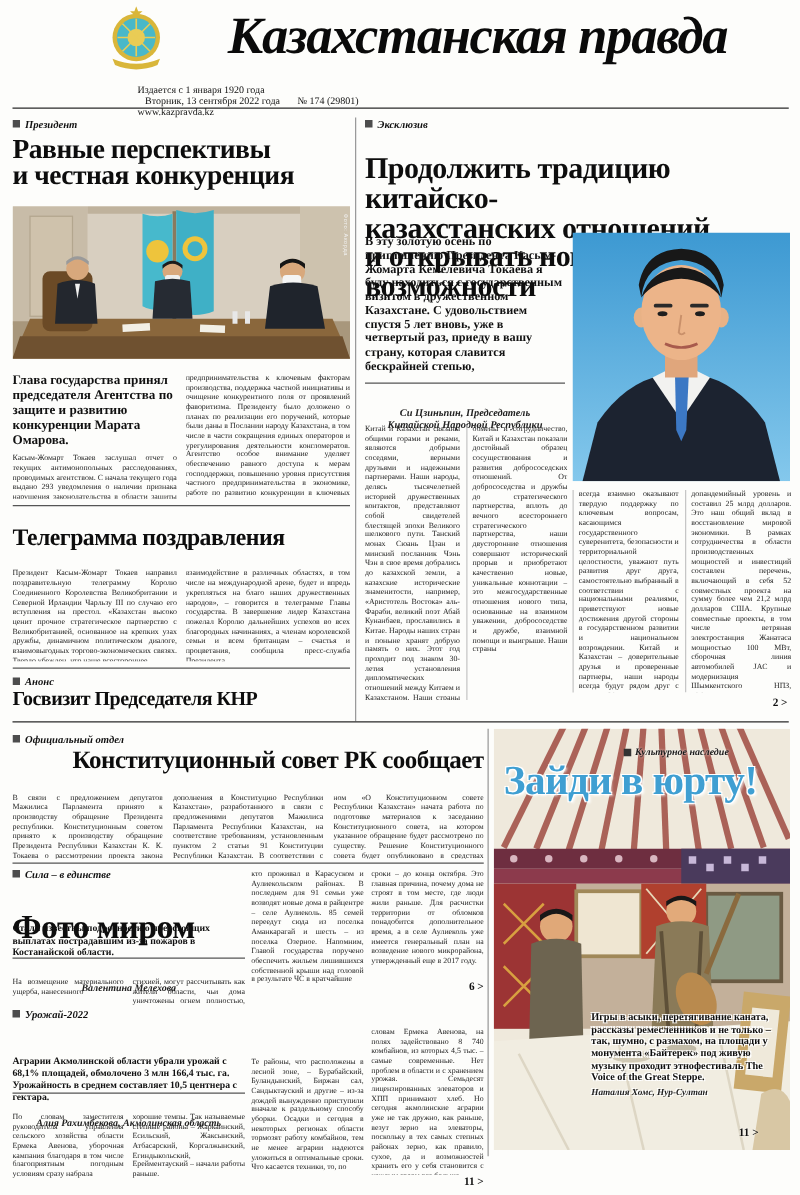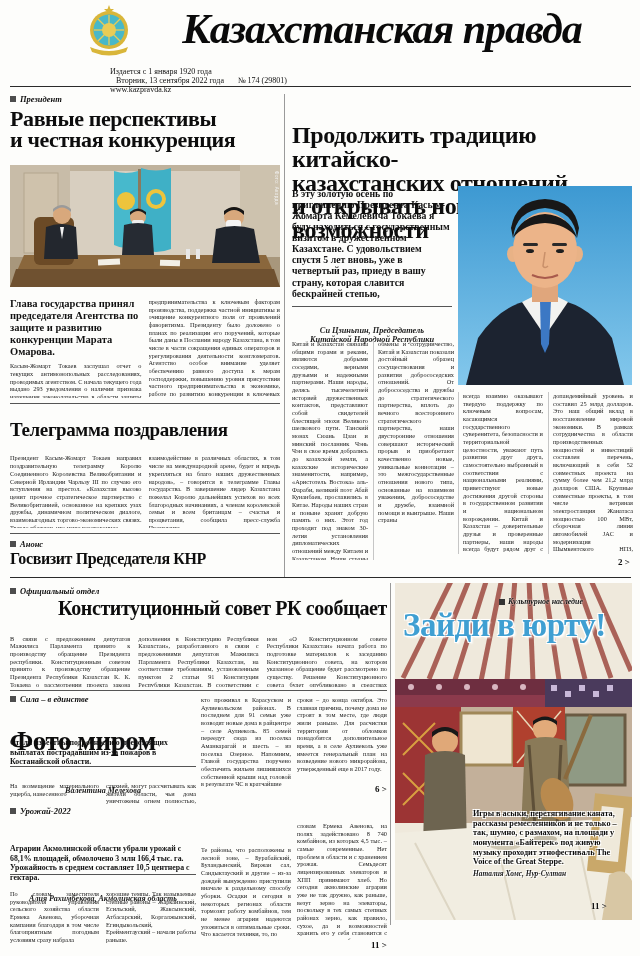--- a/index.html
+++ b/index.html
@@ -163,20 +163,24 @@
       <div class="sec-label">
         <span class="sq"></span>
         <span>Анонс</span>
       </div>
       <h3 class="headline h-sm">Госвизит Председателя КНР</h3>
 
     </article>
   </section>
 
   <section class="abs" style="left:292px;top:94px;width:340px;height:483px">
+    <div class="sec-label">
+      <span class="sq"></span>
+      <span>Эксклюзив</span>
+    </div>
     <h1 class="abs headline h-ex pre" style="left:0;top:14px;width:340px">Продолжить традицию китайско-
 казахстанских отношений
 и открывать новые возможности</h1>
     <div class="abs lead lead-ex" style="left:0;top:94px;width:160px;height:114px">В эту золотую осень по приглашению Президента Касым-Жомарта Кемелевича Токаева я буду находиться с государственным визитом в дружественном Казахстане. С удовольствием спустя 5 лет вновь, уже в четвертый раз, приеду в вашу страну, которая славится бескрайней степью, величественными горами и реками, очень гостеприимным народом. Я возлагаю большие надежды на предстоящий визит.</div>
     <div class="abs byline pre" style="left:0;top:212px;width:160px;font-size:8.3px">Си Цзиньпин, Председатель
 Китайской Народной Республики</div>
 
     <svg class="abs" style="left:166px;top:92px" width="174" height="199" viewBox="0 0 174 199">
       <defs>
         <linearGradient id="xibg" x1="0" y1="0" x2="0" y2="1">

